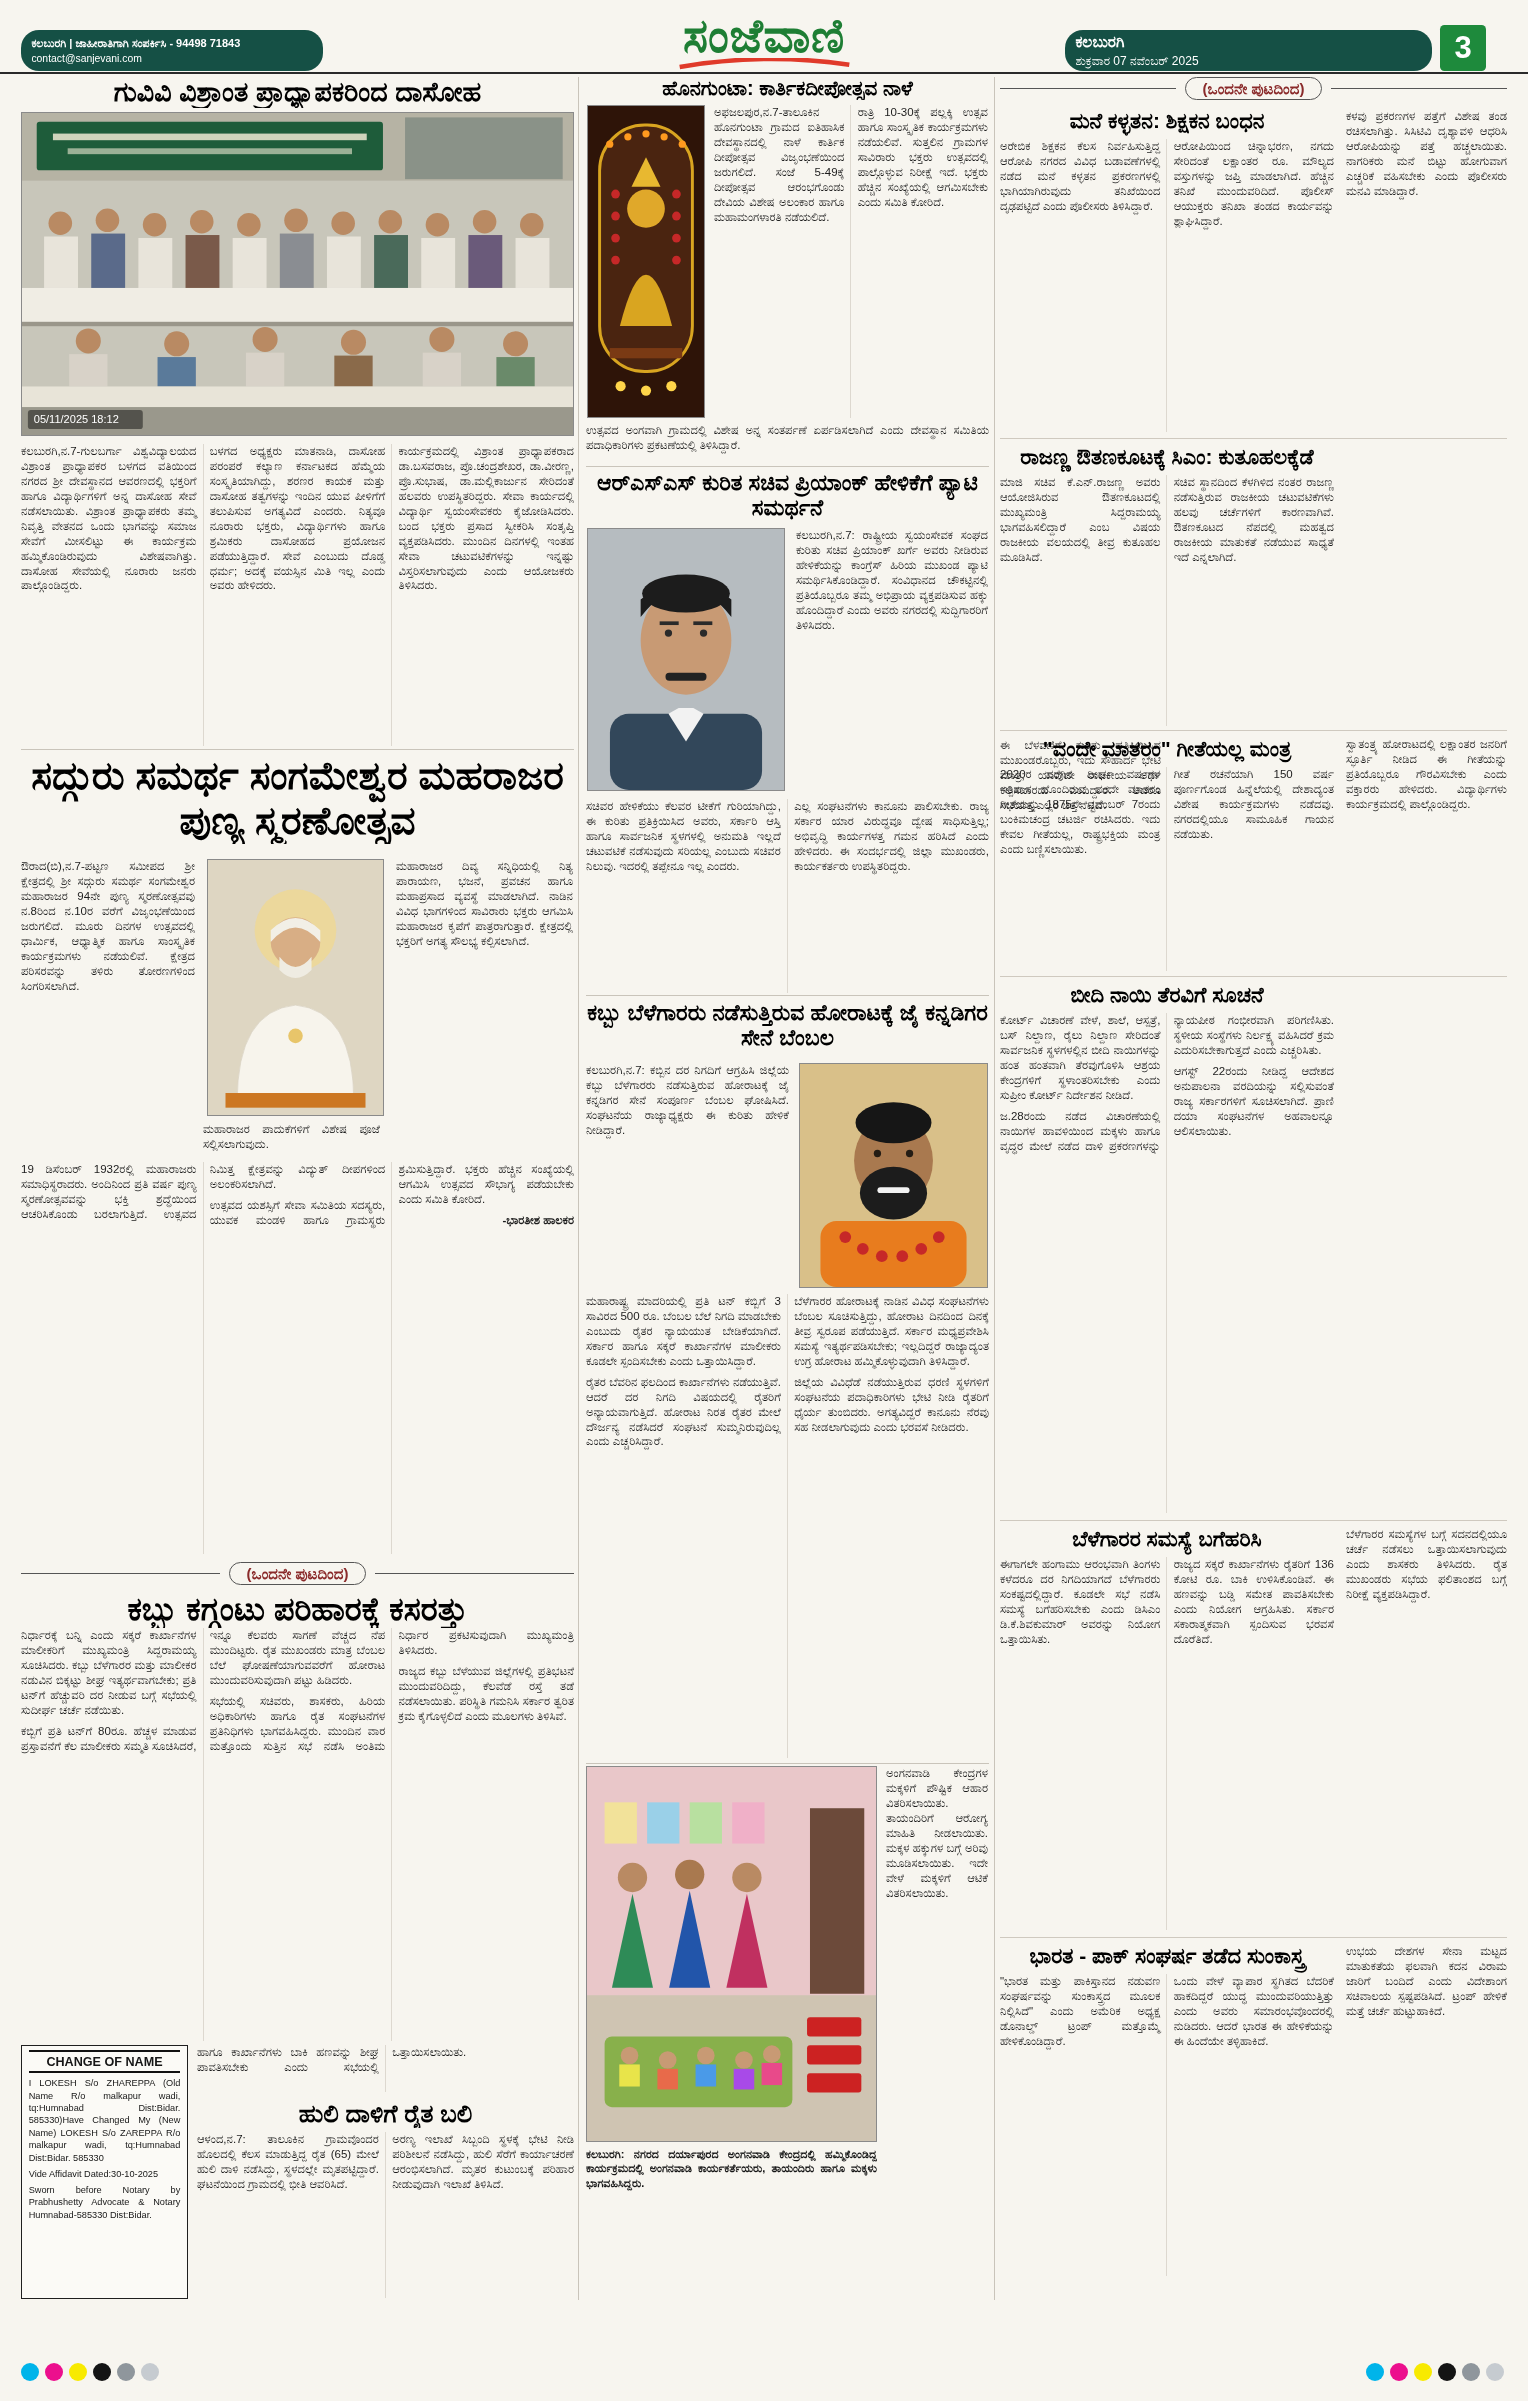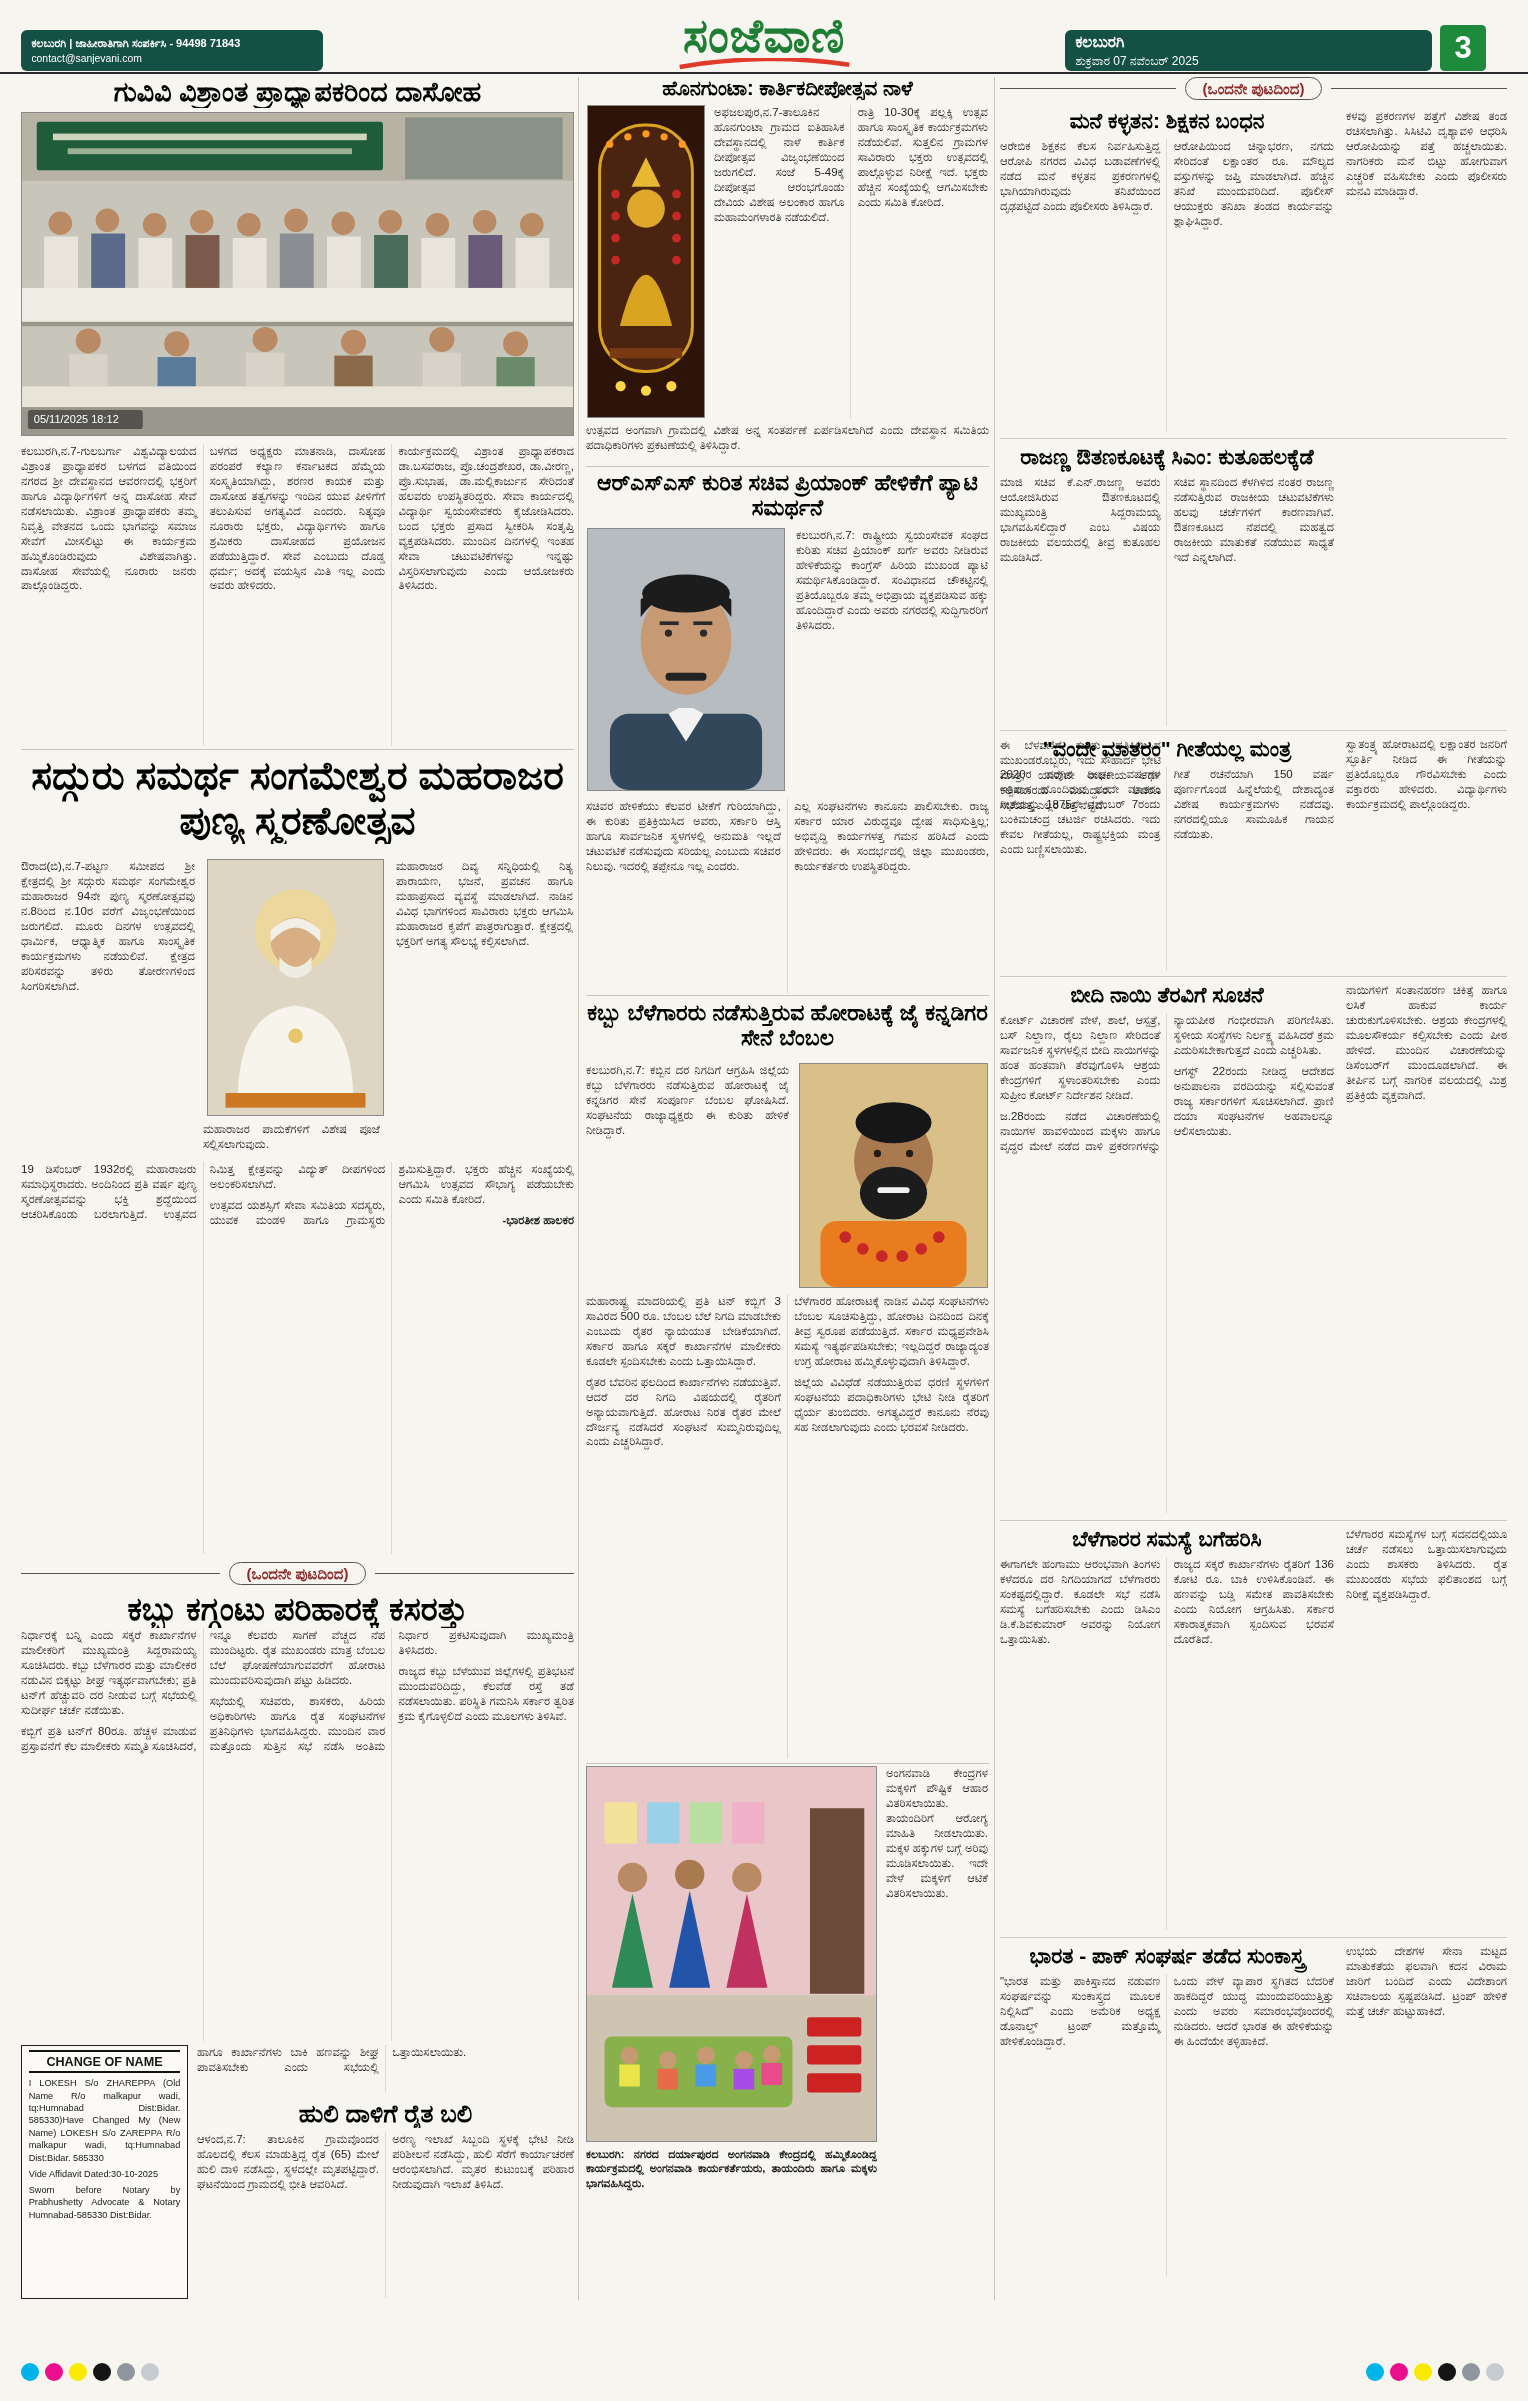--- a/index.html
+++ b/index.html
@@ -7,21 +7,21 @@
   .page{position:relative;width:1528px;height:2401px;margin:0 auto;background:#f7f5ef;
         font-family:"Liberation Sans","DejaVu Sans",sans-serif;color:#161616;overflow:hidden;}
   .abs{position:absolute;}
   .bt{font-size:11.5px;line-height:1.3;text-align:justify;overflow:hidden;color:#1c1c1c;}
   .bt p{margin:0 0 6px;}
   .c3{column-count:3;column-gap:13.3px;column-rule:0.7px solid #ddd8cf;}
   .c2{column-count:2;column-gap:13.3px;column-rule:0.7px solid #ddd8cf;}
   .hl{font-weight:bold;color:#000;text-align:center;line-height:1.15;overflow:hidden;}
   figure{position:absolute;margin:0;border:0.7px solid #8a8a8a;background:#ddd;overflow:hidden;}
   figure svg{display:block;width:100%;height:100%;}
-  .header-bar{color:#fff;border-radius:6px;display:flex;flex-direction:column;justify-content:center;padding:3px 10.4px;gap:2.2px;}
+  .header-bar{color:#fff;border-radius:18px;display:flex;flex-direction:column;justify-content:center;padding:3px 10.4px;gap:2.2px;}
   .hb-l1{font-size:11px;font-weight:bold;}
   .hb-l2{font-size:10.4px;}
   .header-bar.right{align-items:flex-start;text-align:center;}
   .hb-city{font-size:15.5px;font-weight:bold;}
   .hb-date{font-size:12px;}
   .mast-text{font-size:47px;font-weight:bold;color:#1e7e34;text-align:center;letter-spacing:0.7px;line-height:1;}
   .page-num{display:flex;align-items:center;justify-content:center;color:#fff;font-size:31px;font-weight:bold;border-radius:4.4px;}
   .header-rule{background:#2a2a2a;}
   .rule-v{background:#c9c4ba;width:0.7px;}
   .rule-h{background:#c9c4ba;height:0.7px;}
@@ -408,23 +408,20 @@
 
   <div class="rs rs-flex rs-sep" style="top:976px;">
     <div class="rs-left">
       <h3>ಬೀದಿ ನಾಯಿ ತೆರವಿಗೆ ಸೂಚನೆ</h3>
       <div class="bt c2" style="height:500px;">
         <p>ಕೋರ್ಟ್ ವಿಚಾರಣೆ ವೇಳೆ, ಶಾಲೆ, ಆಸ್ಪತ್ರೆ, ಬಸ್ ನಿಲ್ದಾಣ, ರೈಲು ನಿಲ್ದಾಣ ಸೇರಿದಂತೆ ಸಾರ್ವಜನಿಕ ಸ್ಥಳಗಳಲ್ಲಿನ ಬೀದಿ ನಾಯಿಗಳನ್ನು ಹಂತ ಹಂತವಾಗಿ ತೆರವುಗೊಳಿಸಿ ಆಶ್ರಯ ಕೇಂದ್ರಗಳಿಗೆ ಸ್ಥಳಾಂತರಿಸಬೇಕು ಎಂದು ಸುಪ್ರೀಂ ಕೋರ್ಟ್ ನಿರ್ದೇಶನ ನೀಡಿದೆ.</p>
         <p>ಜ.28ರಂದು ನಡೆದ ವಿಚಾರಣೆಯಲ್ಲಿ ನಾಯಿಗಳ ಹಾವಳಿಯಿಂದ ಮಕ್ಕಳು ಹಾಗೂ ವೃದ್ಧರ ಮೇಲೆ ನಡೆದ ದಾಳಿ ಪ್ರಕರಣಗಳನ್ನು ನ್ಯಾಯಪೀಠ ಗಂಭೀರವಾಗಿ ಪರಿಗಣಿಸಿತು. ಸ್ಥಳೀಯ ಸಂಸ್ಥೆಗಳು ನಿರ್ಲಕ್ಷ್ಯ ವಹಿಸಿದರೆ ಕ್ರಮ ಎದುರಿಸಬೇಕಾಗುತ್ತದೆ ಎಂದು ಎಚ್ಚರಿಸಿತು.</p>
         <p>ಆಗಸ್ಟ್ 22ರಂದು ನೀಡಿದ್ದ ಆದೇಶದ ಅನುಪಾಲನಾ ವರದಿಯನ್ನು ಸಲ್ಲಿಸುವಂತೆ ರಾಜ್ಯ ಸರ್ಕಾರಗಳಿಗೆ ಸೂಚಿಸಲಾಗಿದೆ. ಪ್ರಾಣಿ ದಯಾ ಸಂಘಟನೆಗಳ ಅಹವಾಲನ್ನೂ ಆಲಿಸಲಾಯಿತು.</p>
       </div>
     </div>
-    <div class="rs-c3 bt" style="height:531px;">
-      <p>ನಾಯಿಗಳಿಗೆ ಸಂತಾನಹರಣ ಚಿಕಿತ್ಸೆ ಹಾಗೂ ಲಸಿಕೆ ಹಾಕುವ ಕಾರ್ಯ ಚುರುಕುಗೊಳಿಸಬೇಕು. ಆಶ್ರಯ ಕೇಂದ್ರಗಳಲ್ಲಿ ಮೂಲಸೌಕರ್ಯ ಕಲ್ಪಿಸಬೇಕು ಎಂದು ಪೀಠ ಹೇಳಿದೆ. ಮುಂದಿನ ವಿಚಾರಣೆಯನ್ನು ಡಿಸೆಂಬರ್‌ಗೆ ಮುಂದೂಡಲಾಗಿದೆ. ಈ ತೀರ್ಪಿನ ಬಗ್ಗೆ ನಾಗರಿಕ ವಲಯದಲ್ಲಿ ಮಿಶ್ರ ಪ್ರತಿಕ್ರಿಯೆ ವ್ಯಕ್ತವಾಗಿದೆ.</p>
-    </div>
   </div>
 
   <div class="rs rs-flex rs-sep" style="top:1520px;">
     <div class="rs-left">
       <h3>ಬೆಳೆಗಾರರ ಸಮಸ್ಯೆ ಬಗೆಹರಿಸಿ</h3>
       <div class="bt c2" style="height:373px;">
         <p>ಈಗಾಗಲೇ ಹಂಗಾಮು ಆರಂಭವಾಗಿ ತಿಂಗಳು ಕಳೆದರೂ ದರ ನಿಗದಿಯಾಗದೆ ಬೆಳೆಗಾರರು ಸಂಕಷ್ಟದಲ್ಲಿದ್ದಾರೆ. ಕೂಡಲೇ ಸಭೆ ನಡೆಸಿ ಸಮಸ್ಯೆ ಬಗೆಹರಿಸಬೇಕು ಎಂದು ಡಿಸಿಎಂ ಡಿ.ಕೆ.ಶಿವಕುಮಾರ್ ಅವರನ್ನು ನಿಯೋಗ ಒತ್ತಾಯಿಸಿತು.</p>
         <p>ರಾಜ್ಯದ ಸಕ್ಕರೆ ಕಾರ್ಖಾನೆಗಳು ರೈತರಿಗೆ 136 ಕೋಟಿ ರೂ. ಬಾಕಿ ಉಳಿಸಿಕೊಂಡಿವೆ. ಈ ಹಣವನ್ನು ಬಡ್ಡಿ ಸಮೇತ ಪಾವತಿಸಬೇಕು ಎಂದು ನಿಯೋಗ ಆಗ್ರಹಿಸಿತು. ಸರ್ಕಾರ ಸಕಾರಾತ್ಮಕವಾಗಿ ಸ್ಪಂದಿಸುವ ಭರವಸೆ ದೊರೆತಿದೆ.</p>
       </div>
     </div>

